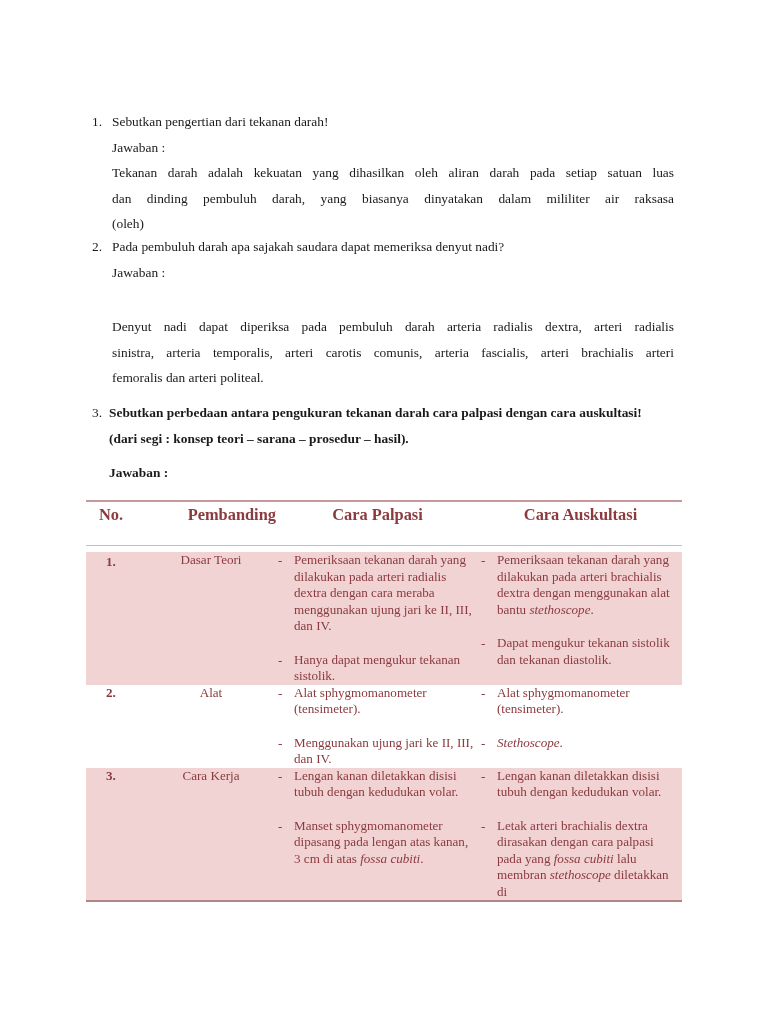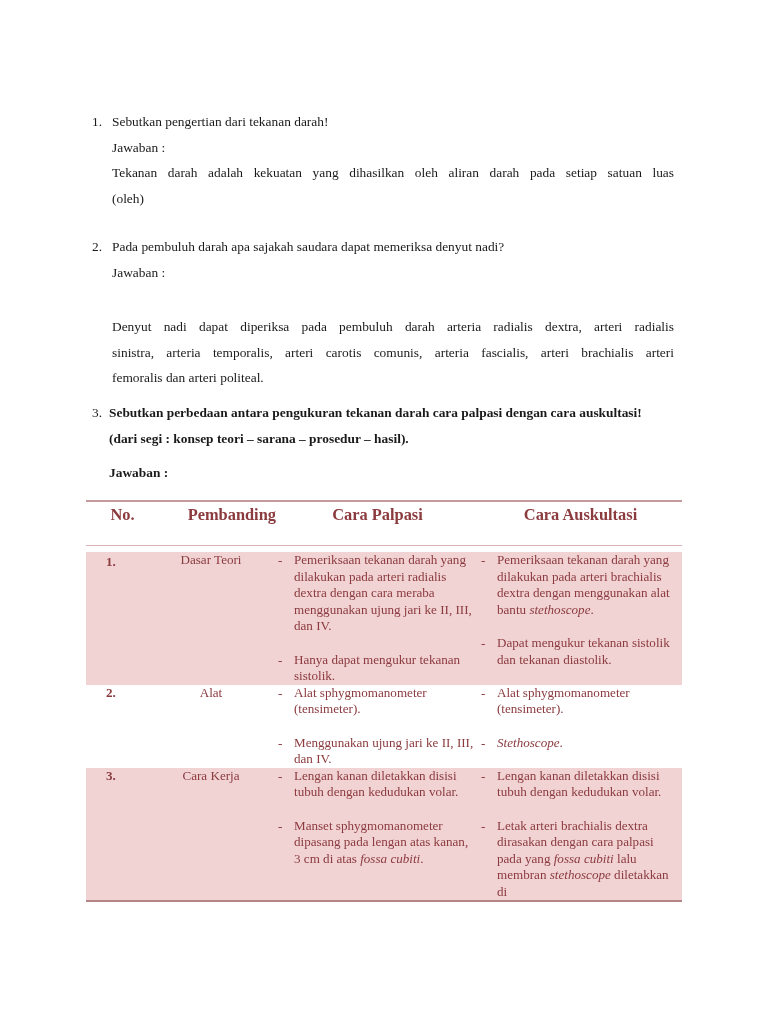--- a/index.html
+++ b/index.html
@@ -22,21 +22,21 @@
 
   table.cmp { position: absolute; left: 86px; top: 500px; width: 596px; border-collapse: collapse;
               table-layout: fixed; font-size: 13.1px; color: #8b3a3e; }
   table.cmp col.c-no { width: 60px; }
   table.cmp col.c-pb { width: 130px; }
   table.cmp col.c-pa { width: 203px; }
   table.cmp col.c-au { width: 203px; }
   table.cmp th { font-weight: bold; font-size: 16.4px; color: #8b3a3e; padding: 3px 0 0 0; height: 40px;
                  vertical-align: top; border-top: 2px solid #c69a9c; }
   table.cmp thead tr { border-bottom: 1px solid #d9b4b6; }
-  table.cmp th.h-no { text-align: center; padding-left: 13px; }
+  table.cmp th.h-no { text-align: left; padding-left: 13px; }
   table.cmp th.h-pb { text-align: right; padding-left: 17px; }
   table.cmp th.h-pa, table.cmp th.h-au { text-align: center; }
   table.cmp tr.spacer td { height: 6px; padding: 0; background: #fff; }
   table.cmp tbody tr.row td { vertical-align: top; padding: 0; line-height: 16.6px; }
   table.cmp tbody tr.shade td { background: #f1d3d4; }
   table.cmp tbody tr.last td { border-bottom: 2px solid #b38587; }
   td.no { font-weight: bold; text-align: left; padding-left: 20px !important; }
   td.pb { text-align: center; }
   .blist { margin: 0; padding: 0; list-style: none; }
   .blist li { position: relative; padding-left: 18px; padding-right: 2px; margin-bottom: 16.6px; }
@@ -47,20 +47,21 @@
 </head>
 <body>
 
 <div class="page">
 
   <div class="q" id="q1">
     <span class="num">1.</span>
     <div class="line">Sebutkan pengertian dari tekanan darah!</div>
     <div class="line">Jawaban :</div>
     <div class="line just" style="text-align-last: justify;">Tekanan darah adalah kekuatan yang dihasilkan oleh aliran darah pada setiap satuan luas</div>
+    <div class="line just" style="text-align-last: justify;">dan dinding pembuluh darah, yang biasanya dinyatakan dalam mililiter air raksasa</div>
     <div class="line">(oleh)</div>
   </div>
 
   <div class="q" id="q2">
     <span class="num">2.</span>
     <div class="line">Pada pembuluh darah apa sajakah saudara dapat memeriksa denyut nadi?</div>
     <div class="line">Jawaban :</div>
     <div class="line just" style="text-align-last: justify; margin-top: 29px;">Denyut nadi dapat diperiksa pada pembuluh darah arteria radialis dextra, arteri radialis</div>
     <div class="line just" style="text-align-last: justify;">sinistra, arteria temporalis, arteri carotis comunis, arteria fascialis, arteri brachialis arteri</div>
     <div class="line">femoralis dan arteri politeal.</div>

